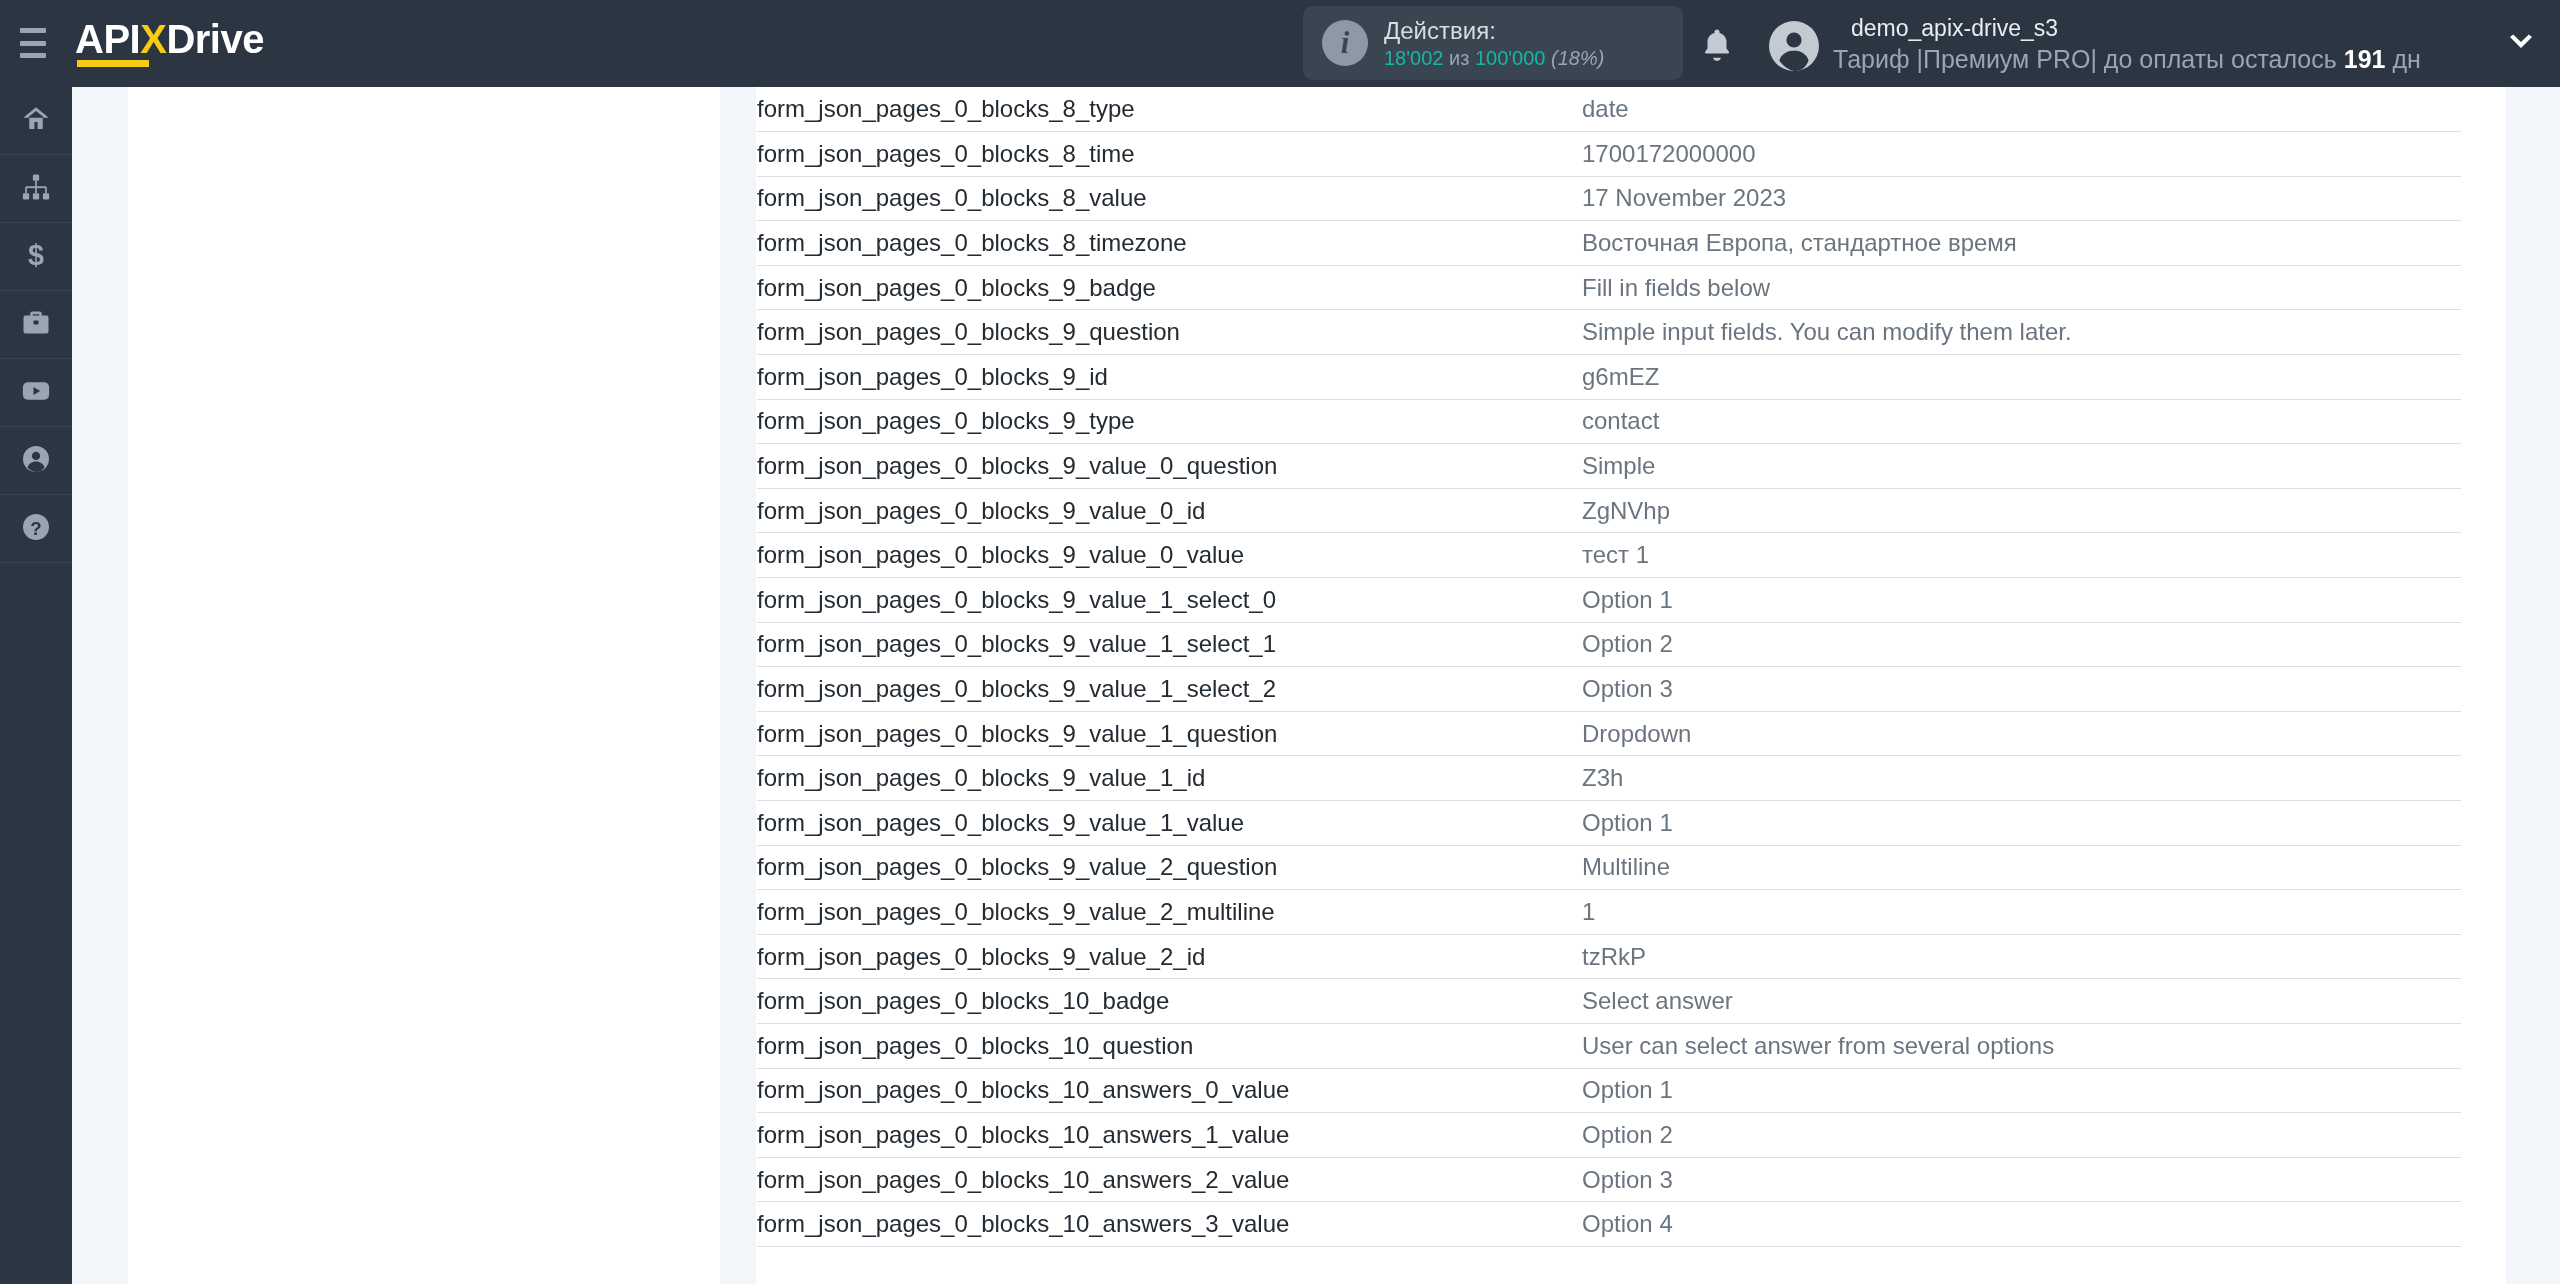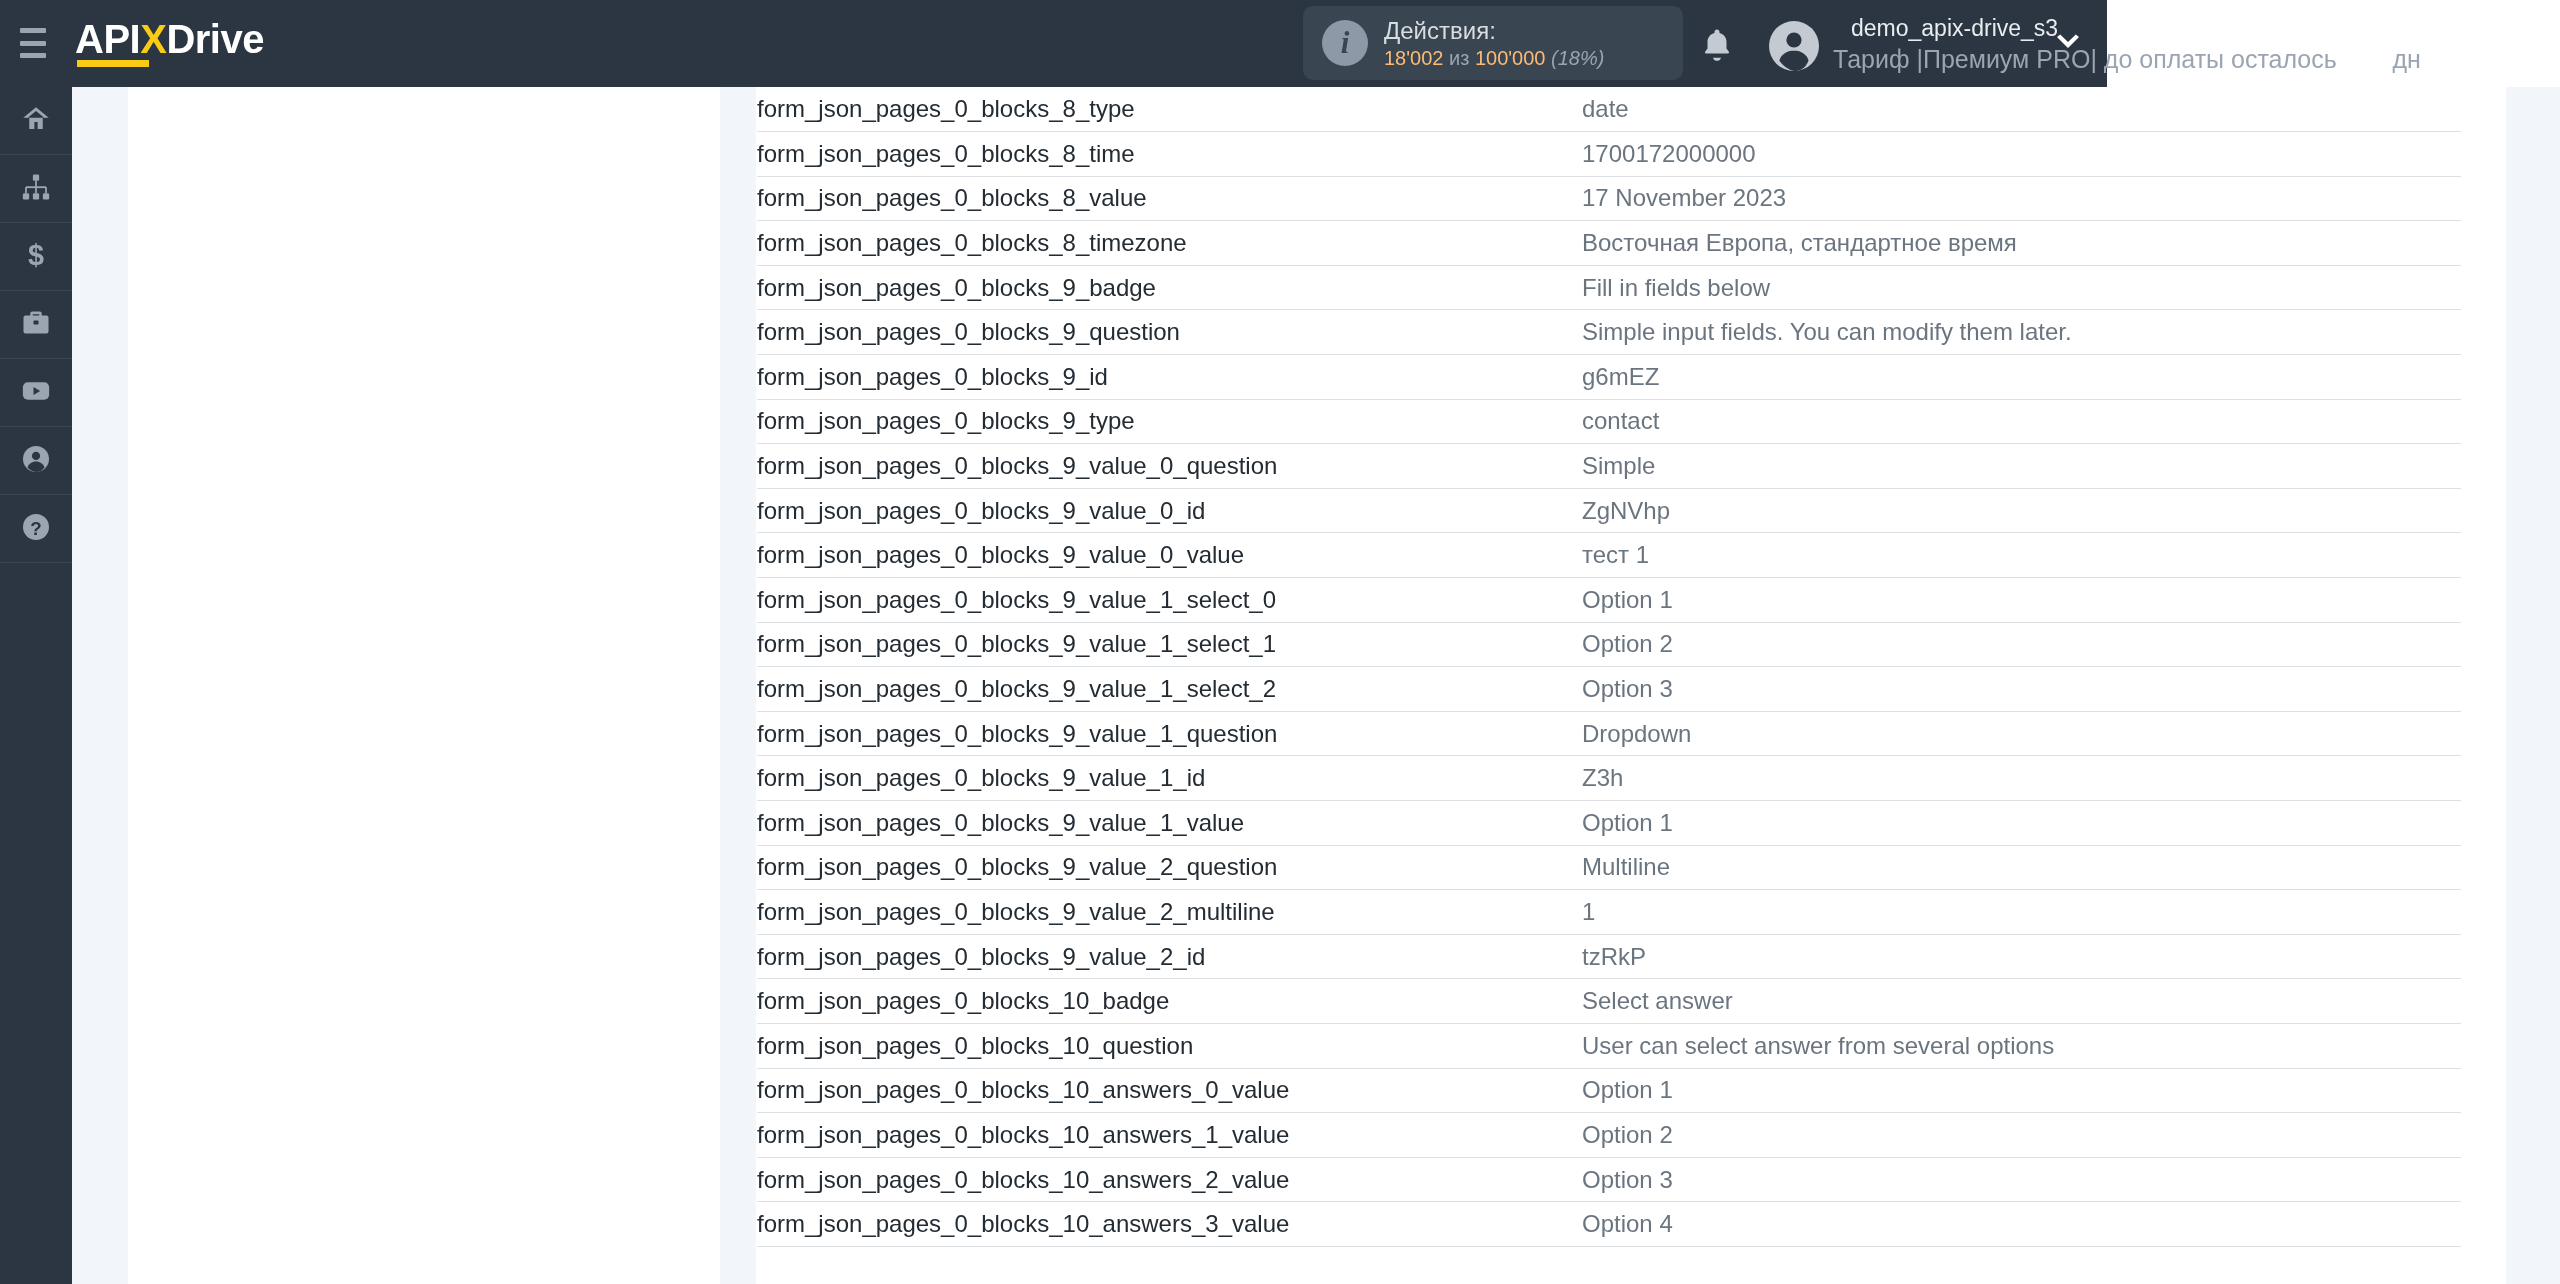--- a/index.html
+++ b/index.html
@@ -9,21 +9,21 @@
     height: 1284px;
     overflow: hidden;
     background: #ffffff;
     font-family: "Liberation Sans", "DejaVu Sans", sans-serif;
   }
 
   
   #topbar {
     position: absolute;
     top: 0; left: 0;
-    width: 2107px;
+    width: 2560px;
     height: 87px;
     background: #2b3642;
     display: flex;
     align-items: center;
     z-index: 20;
   }
 
   #hamburger {
     position: absolute;
     left: 20px;
@@ -104,21 +104,21 @@
   #actions-label {
     font-size: 24px;
     color: #d8dde2;
     display: block;
   }
   #actions-values {
     font-size: 20px;
     display: block;
     white-space: nowrap;
   }
-  .num-green { color: #fdba74; text-align: right; }
+  .num-green { color: #14b8a6; text-align: right; }
   .word-gray { color: #9aa5b1; }
   .pct-gray { color: #9aa5b1; font-style: italic; }
 
   
   #bell {
     position: absolute;
     left: 1698px;
     top: 26px;
     width: 38px; height: 38px;
     cursor: pointer;

